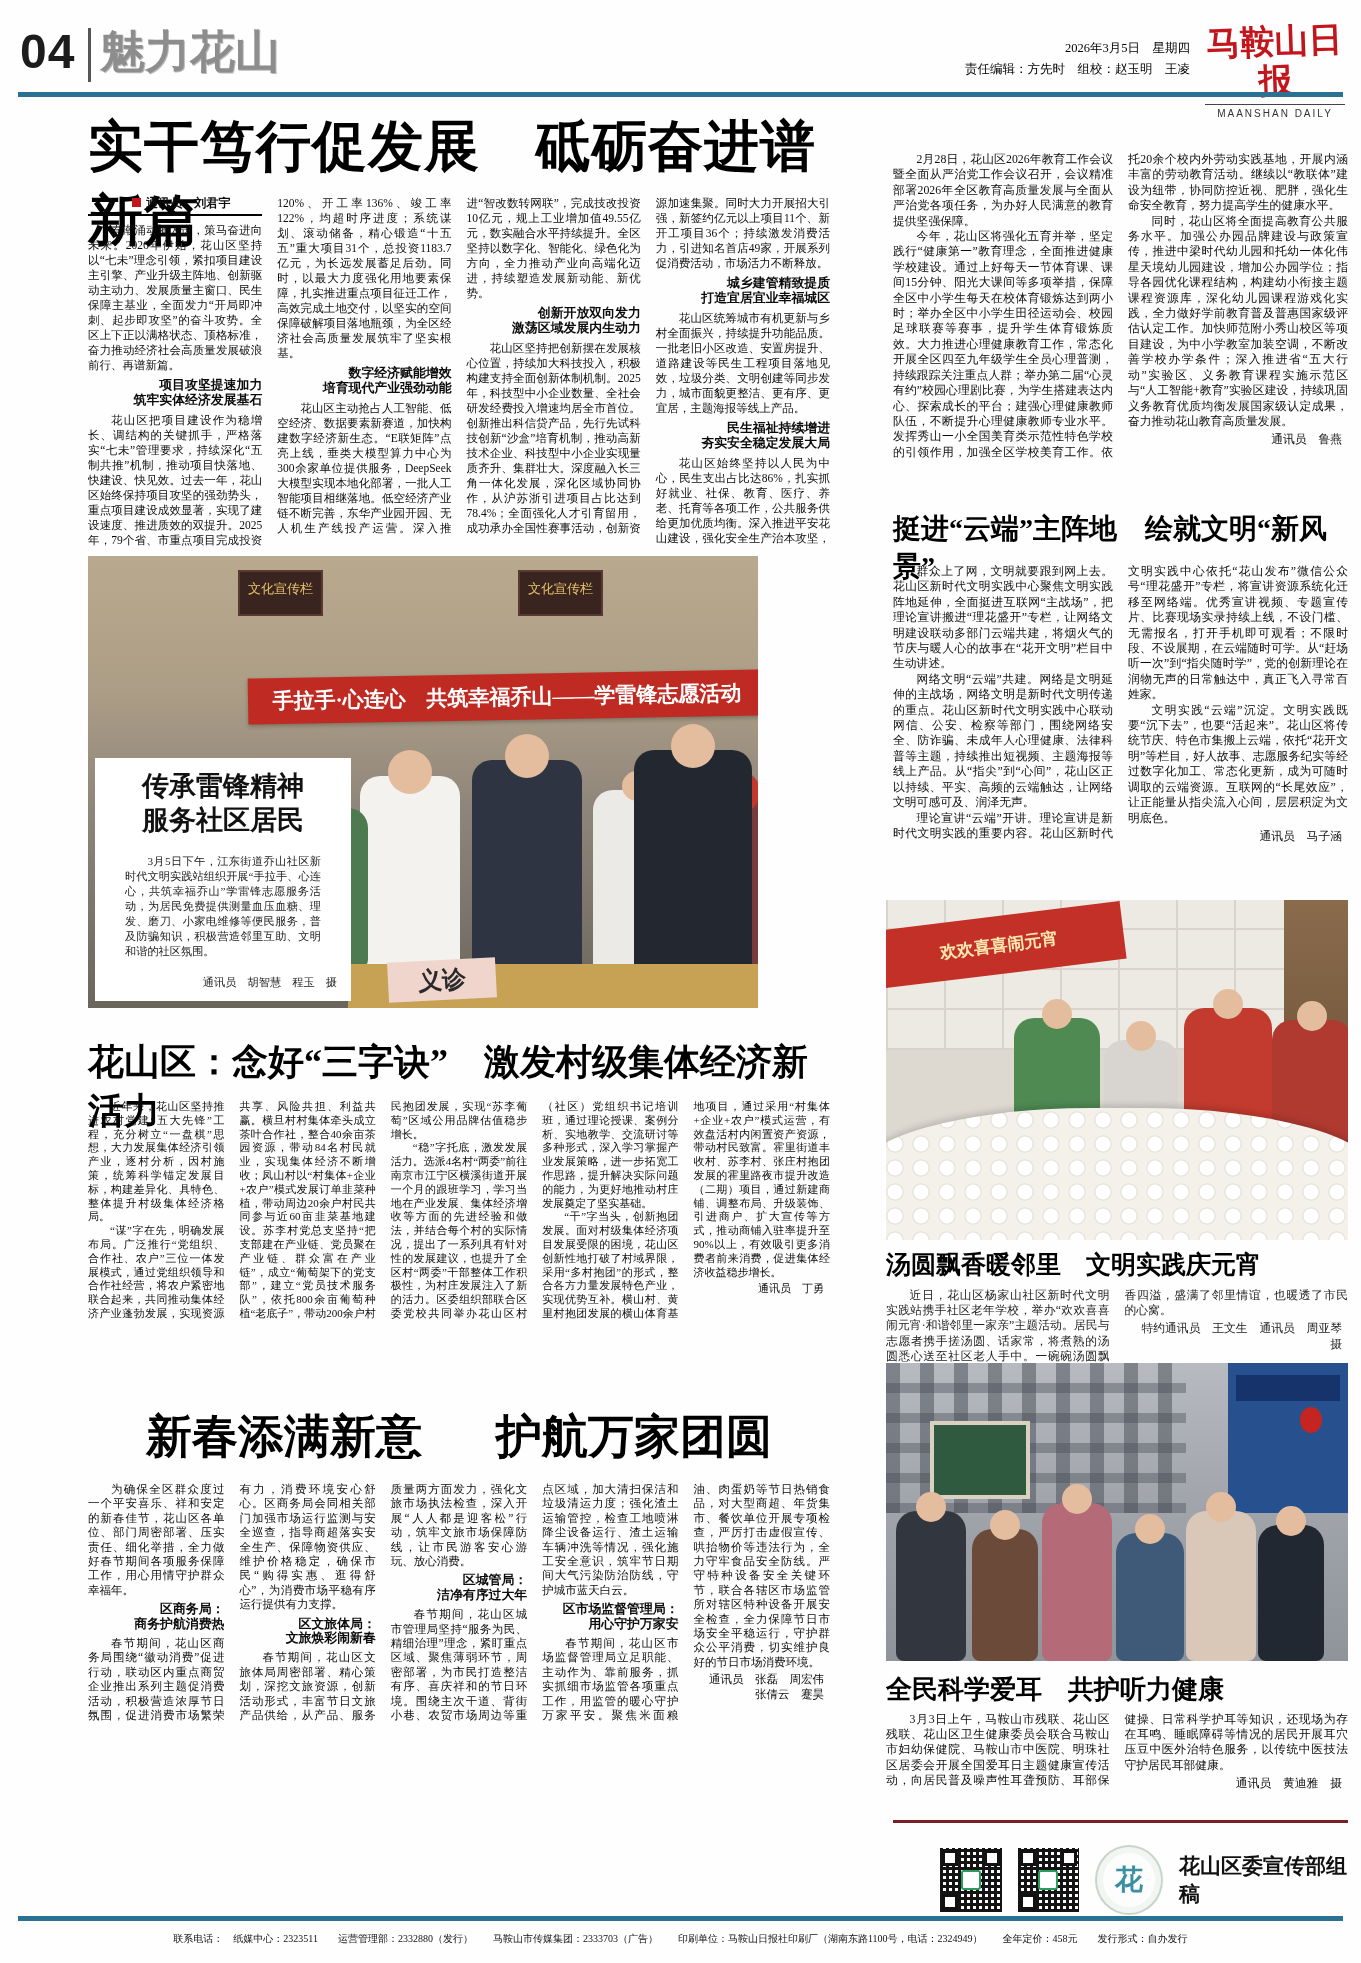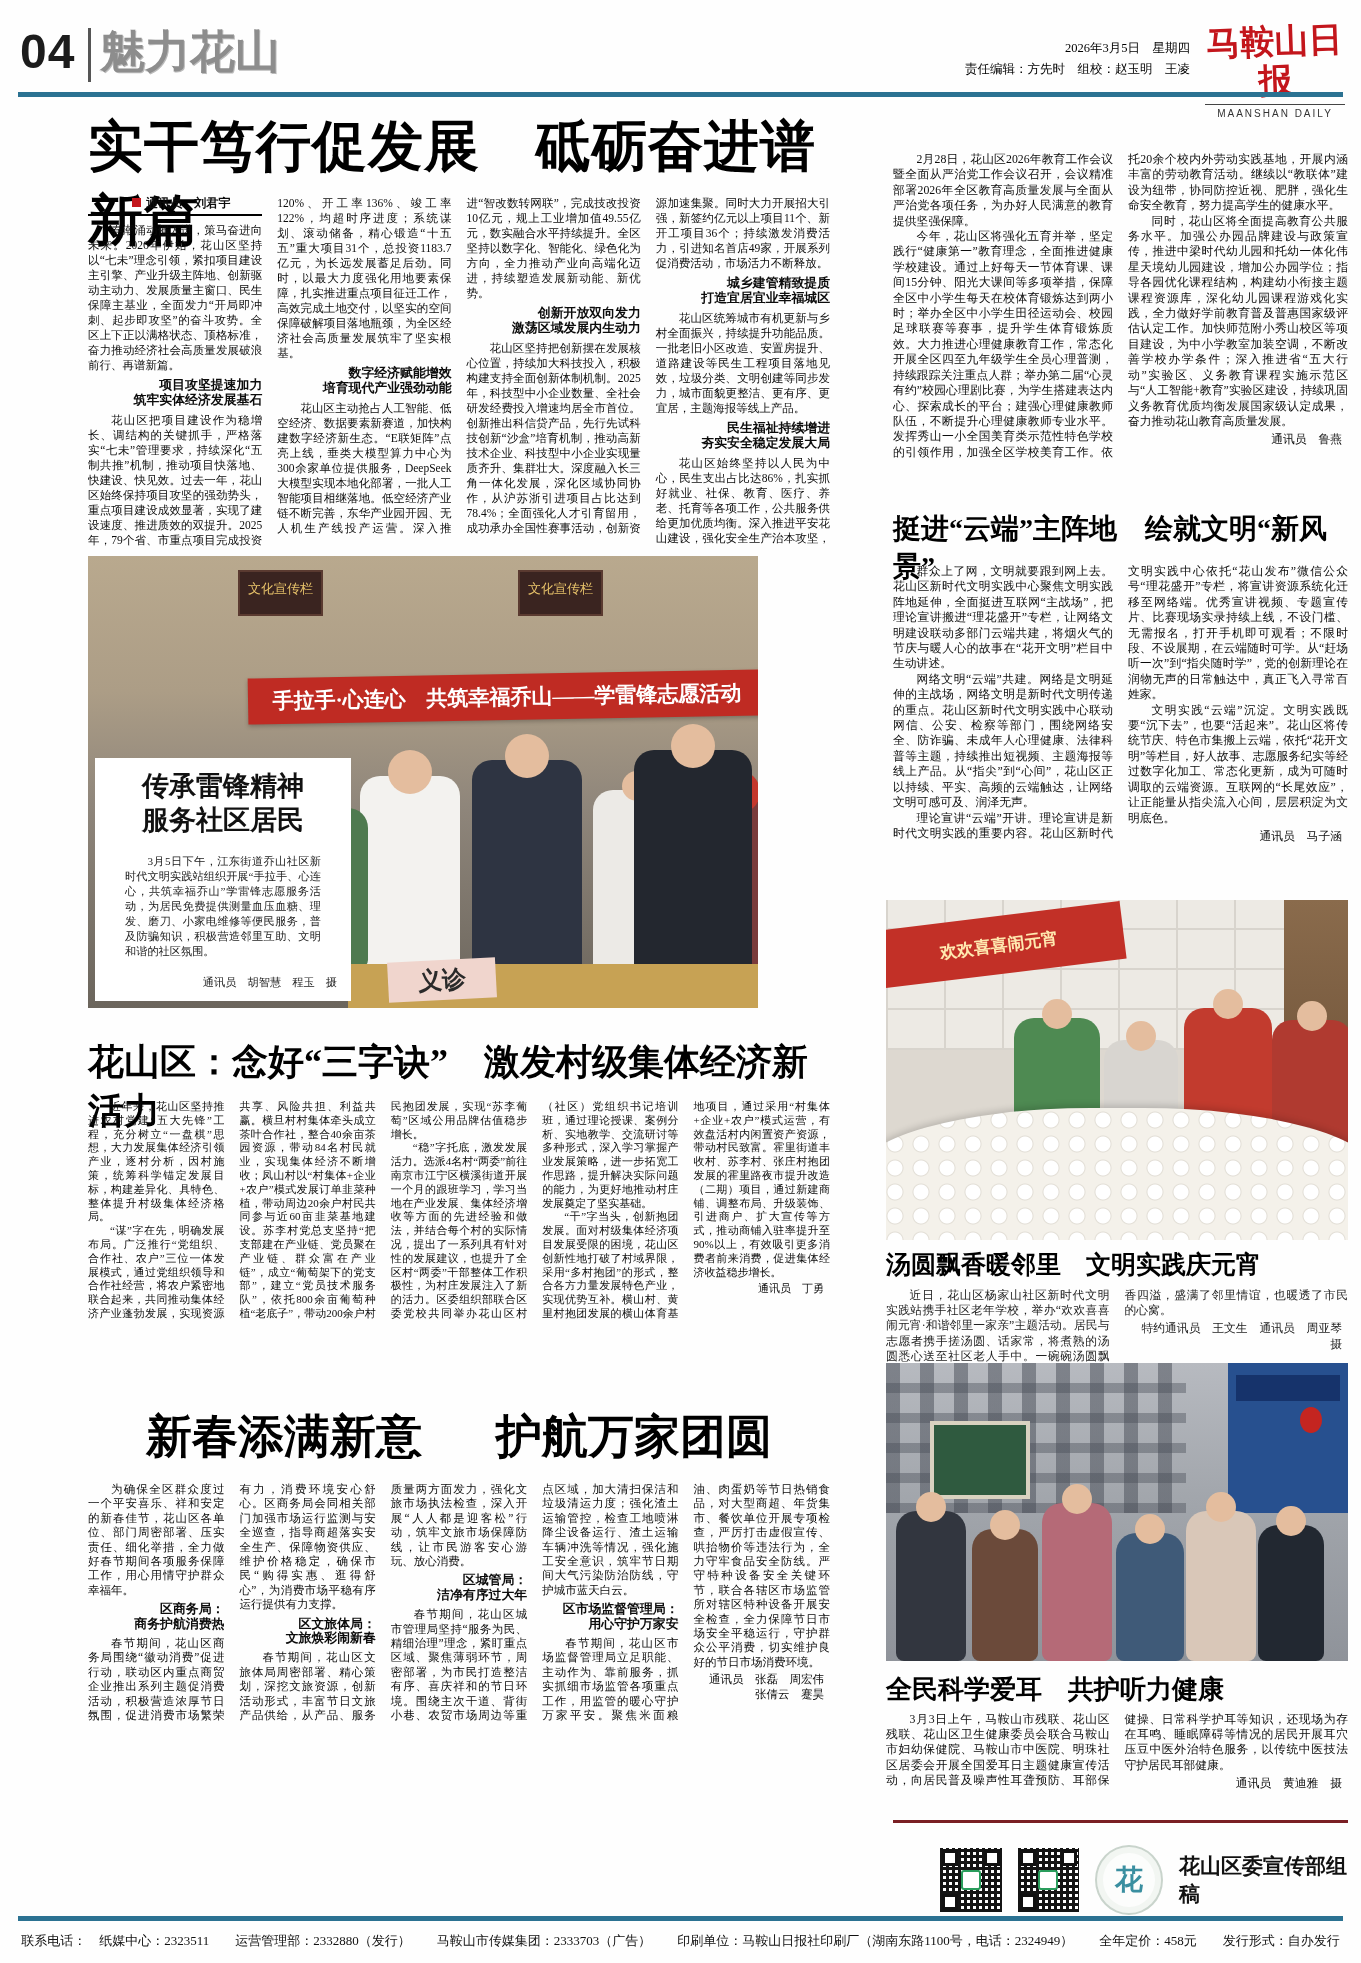--- a/index.html
+++ b/index.html
@@ -98,21 +98,21 @@
   .qr::before,.qr::after{content:"";position:absolute;width:10px;height:10px;background:#fff;border:3px solid #111;}
   .qr::before{left:2px;top:2px;} .qr::after{right:2px;top:2px;}
   .qr .qmark{position:absolute;left:2px;bottom:2px;width:10px;height:10px;background:#fff;border:3px solid #111;}
   .qr .qcenter{position:absolute;left:50%;top:50%;transform:translate(-50%,-50%);width:16px;height:16px;
       background:#fff;border:2px solid #2a9d5c;border-radius:3px;}
   .seal{width:66px;height:66px;border-radius:50%;border:2px solid #c9d4cc;display:flex;align-items:center;
       justify-content:center;font-size:28px;font-weight:bold;color:#3a8fa0;background:#fcfdfc;
       box-shadow:inset 0 0 0 6px #f2f6f2;}
   .credit-label{font-size:21px;font-weight:bold;color:#111;}
   
-  .footer-line{position:absolute;left:0;top:1932px;width:100%;text-align:center;font-size:13px;color:#111;}
+  .footer-line{position:absolute;left:0;top:1932px;width:100%;text-align:center;font-size:10px;color:#111;}
 </style>
 </head>
 <body>
 
 <div class="page">
 
   <div class="pagenum">04</div>
   <div class="head-vbar"></div>
   <div class="section-name">魅力花山</div>
   <div class="head-meta">

